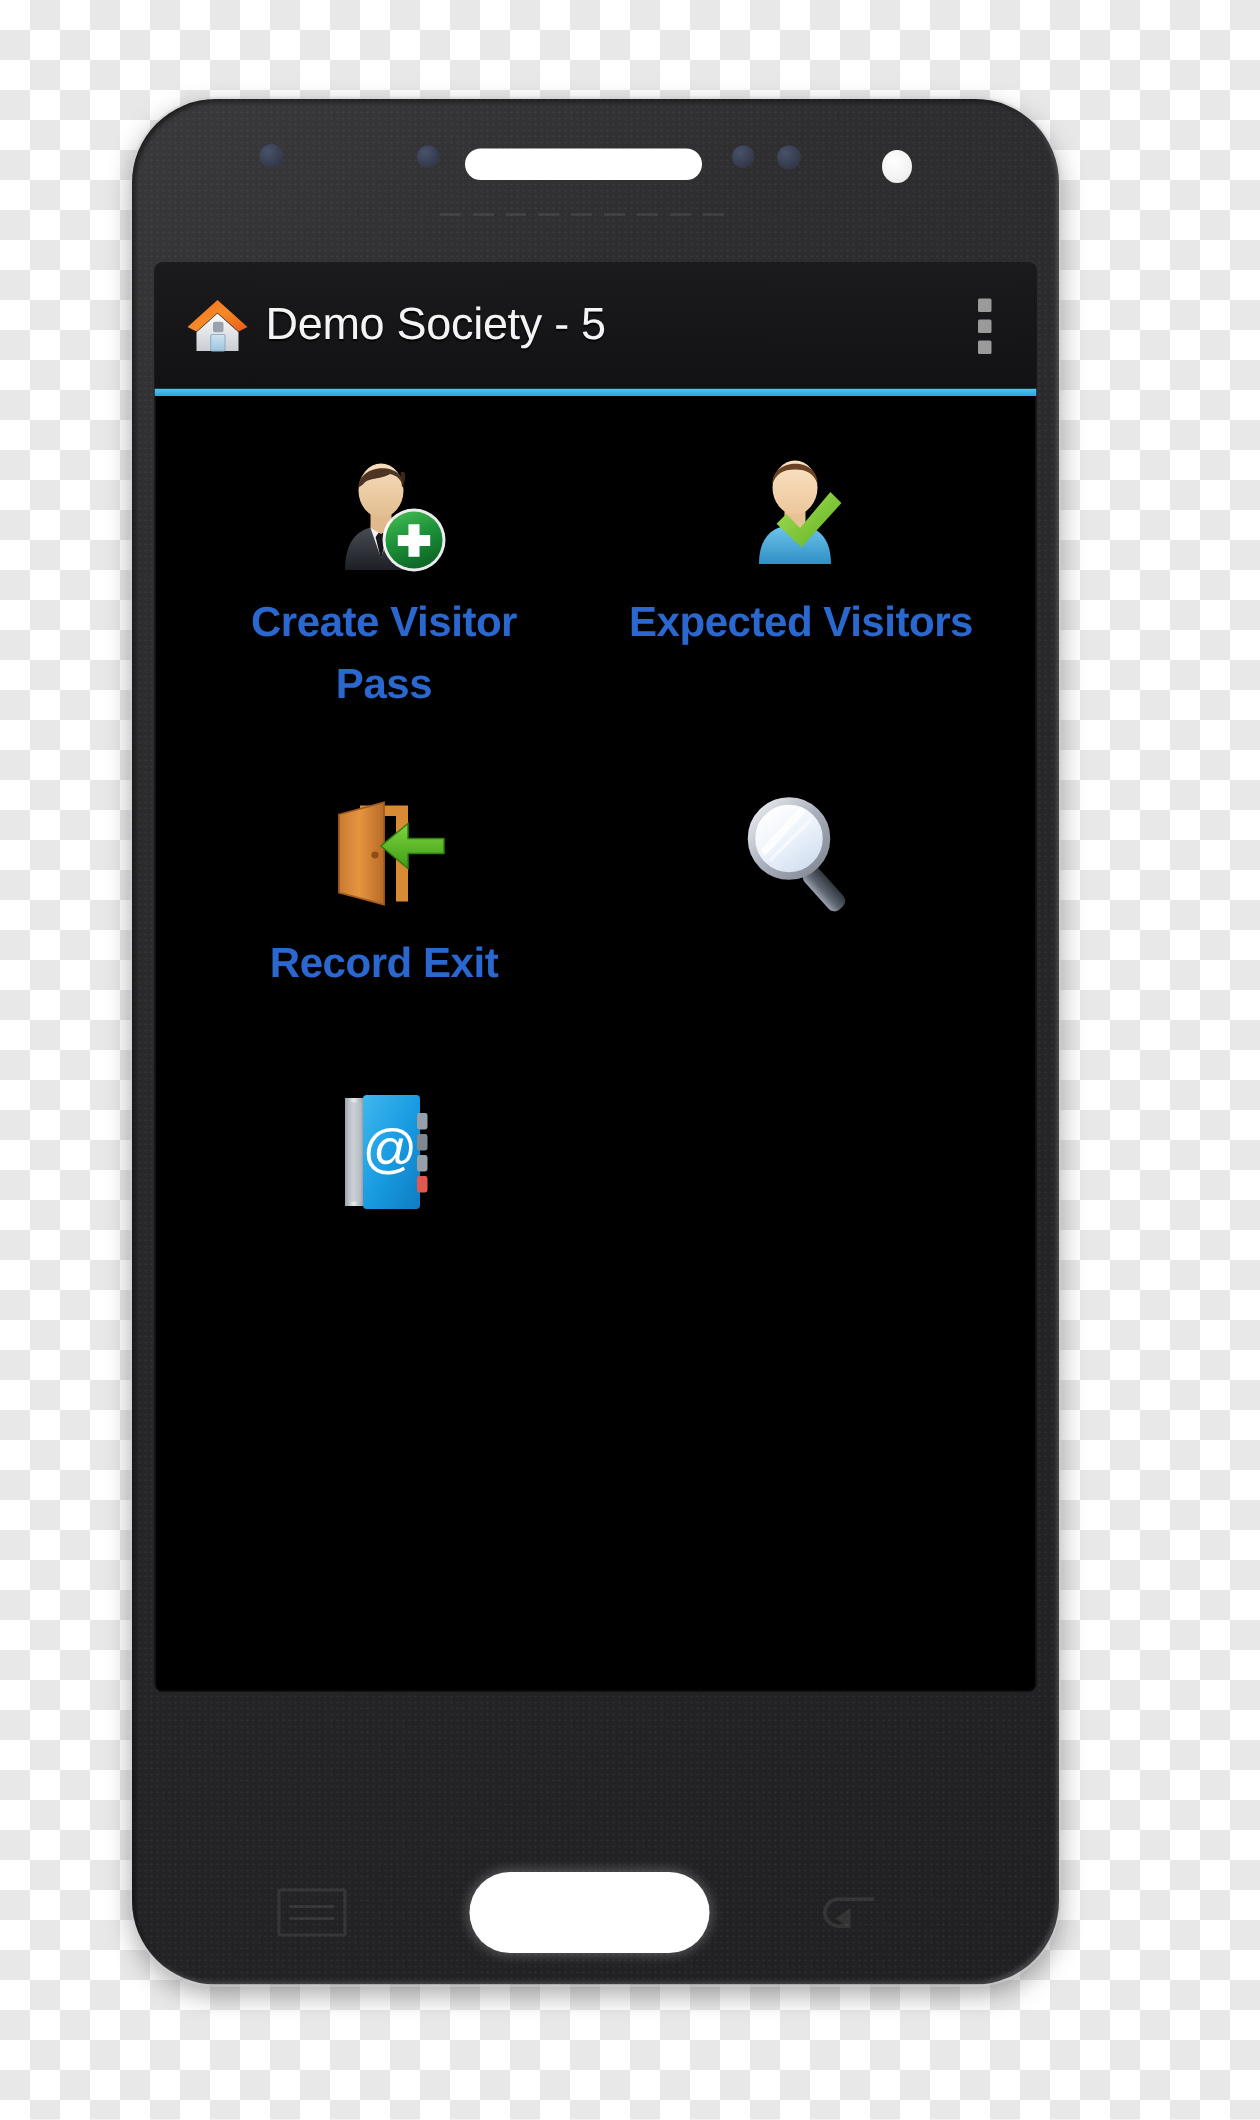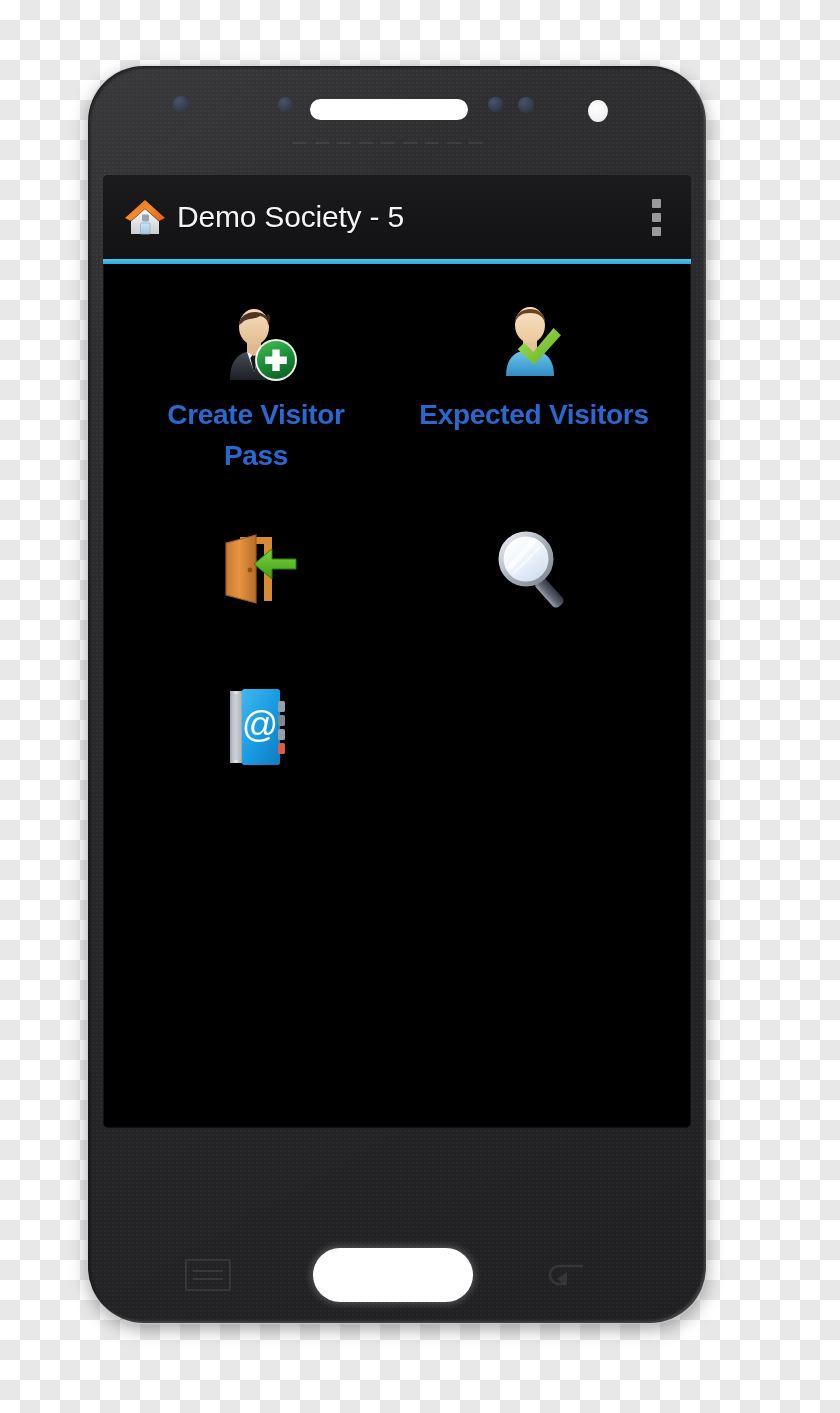--- a/index.html
+++ b/index.html
@@ -383,20 +383,21 @@
 
             <path d="M30 14 H62 V78 H54 V21 H30 Z" fill="#d98a35"></path>
 
             <path d="M16 20 L46 12 L46 80 L16 72 Z" fill="url(#doorG)" stroke="#a25c1f" stroke-width="1.2"></path>
 
             <circle cx="40" cy="47" r="2.4" fill="#8d4e18"></circle>
 
             <path d="M86 36 H62 V26 L44 41 L62 56 V46 H86 Z" fill="url(#arrowG)" stroke="#2f7d10" stroke-width="1"></path>
           </svg>
         </div>
+        <div class="menu-item-label">Record Exit</div>
       </div>
 
       <div class="menu-item" id="menu-item-search-visitor-passes">
         <div class="menu-item-icon">
           <svg class="icon-svg" viewBox="0 0 92 92">
             <defs>
               <linearGradient id="lensG" x1="0.2" y1="0.1" x2="0.8" y2="0.95">
                 <stop offset="0%" stop-color="#ffffff"></stop>
                 <stop offset="45%" stop-color="#eef4fc"></stop>
                 <stop offset="100%" stop-color="#cfdcee"></stop>

